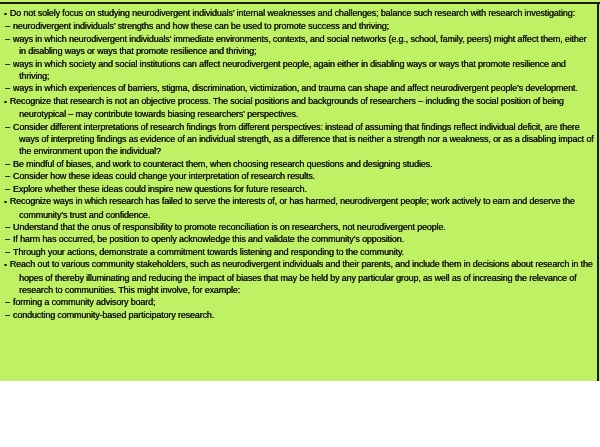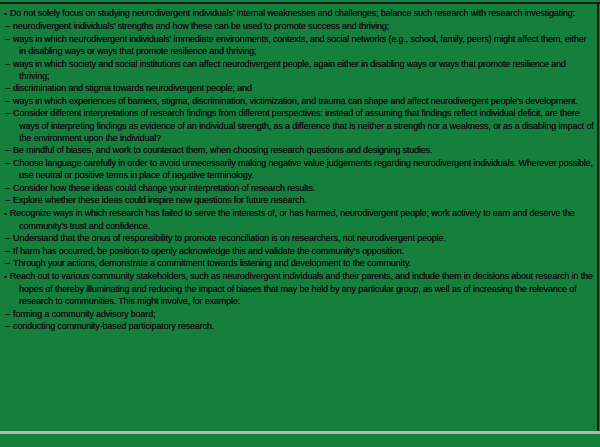--- a/index.html
+++ b/index.html
@@ -1,20 +1,20 @@
 <!DOCTYPE html>
 <html><head>
 <meta charset="utf-8">
 <style>
   html, body { margin: 0; padding: 0; background: #ffffff; }
   .sheet {
     position: relative;
     width: 600px;
-    height: 447px;
-    background: #15803d;
+    height: 381px;
+    background: #bef264;
     font-family: "Liberation Sans", sans-serif;
     overflow: hidden;
     box-sizing: border-box;
   }
   .rule-top {
     position: absolute; left: 0; top: 2px;
     width: 600px; height: 1.5px; background: #1c1c1c;
   }
   .rule-right {
     position: absolute; left: 597px; top: 2px;
@@ -44,29 +44,28 @@
 <body>
 
 <div class="sheet">
   <div class="rule-top"></div>
   <div class="rule-right"></div>
   <div class="content">
       <div class="item level1"><span class="bullet">•</span><span class="text">Do not solely focus on studying neurodivergent individuals’ internal weaknesses and challenges; balance such research with research investigating:</span></div>
       <div class="item level2"><span class="bullet">–</span><span class="text">neurodivergent individuals’ strengths and how these can be used to promote success and thriving;</span></div>
       <div class="item level2"><span class="bullet">–</span><span class="text">ways in which neurodivergent individuals’ immediate environments, contexts, and social networks (e.g., school, family, peers) might affect them, either in disabling ways or ways that promote resilience and thriving;</span></div>
       <div class="item level2"><span class="bullet">–</span><span class="text">ways in which society and social institutions can affect neurodivergent people, again either in disabling ways or ways that promote resilience and thriving;</span></div>
-      <div class="item level2"><span class="bullet">–</span><span class="text">discrimination and stigma towards neurodivergent people; and</span></div>
       <div class="item level2"><span class="bullet">–</span><span class="text">ways in which experiences of barriers, stigma, discrimination, victimization, and trauma can shape and affect neurodivergent people’s development.</span></div>
+      <div class="item level1"><span class="bullet">•</span><span class="text">Recognize that research is not an objective process. The social positions and backgrounds of researchers – including the social position of being neurotypical – may contribute towards biasing researchers’ perspectives.</span></div>
       <div class="item level2"><span class="bullet">–</span><span class="text">Consider different interpretations of research findings from different perspectives: instead of assuming that findings reflect individual deficit, are there ways of interpreting findings as evidence of an individual strength, as a difference that is neither a strength nor a weakness, or as a disabling impact of the environment upon the individual?</span></div>
       <div class="item level2"><span class="bullet">–</span><span class="text">Be mindful of biases, and work to counteract them, when choosing research questions and designing studies.</span></div>
-      <div class="item level2"><span class="bullet">–</span><span class="text">Choose language carefully in order to avoid unnecessarily making negative value judgements regarding neurodivergent individuals. Wherever possible, use neutral or positive terms in place of negative terminology.</span></div>
       <div class="item level2"><span class="bullet">–</span><span class="text">Consider how these ideas could change your interpretation of research results.</span></div>
       <div class="item level2"><span class="bullet">–</span><span class="text">Explore whether these ideas could inspire new questions for future research.</span></div>
       <div class="item level1"><span class="bullet">•</span><span class="text">Recognize ways in which research has failed to serve the interests of, or has harmed, neurodivergent people; work actively to earn and deserve the community’s trust and confidence.</span></div>
       <div class="item level2"><span class="bullet">–</span><span class="text">Understand that the onus of responsibility to promote reconciliation is on researchers, not neurodivergent people.</span></div>
       <div class="item level2"><span class="bullet">–</span><span class="text">If harm has occurred, be position to openly acknowledge this and validate the community’s opposition.</span></div>
-      <div class="item level2"><span class="bullet">–</span><span class="text">Through your actions, demonstrate a commitment towards listening and development to the community.</span></div>
+      <div class="item level2"><span class="bullet">–</span><span class="text">Through your actions, demonstrate a commitment towards listening and responding to the community.</span></div>
       <div class="item level1"><span class="bullet">•</span><span class="text">Reach out to various community stakeholders, such as neurodivergent individuals and their parents, and include them in decisions about research in the hopes of thereby illuminating and reducing the impact of biases that may be held by any particular group, as well as of increasing the relevance of research to communities. This might involve, for example:</span></div>
       <div class="item level2"><span class="bullet">–</span><span class="text">forming a community advisory board;</span></div>
       <div class="item level2"><span class="bullet">–</span><span class="text">conducting community-based participatory research.</span></div>
     </div>
   <div class="rule-bottom"></div>
 </div>
 
 </body></html>

